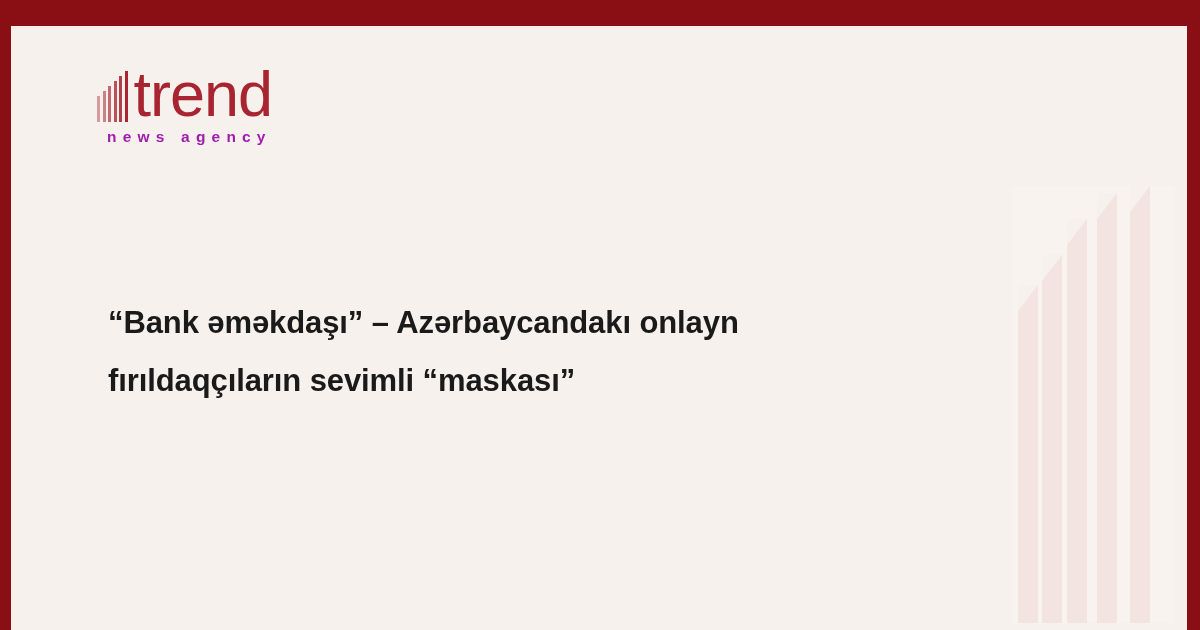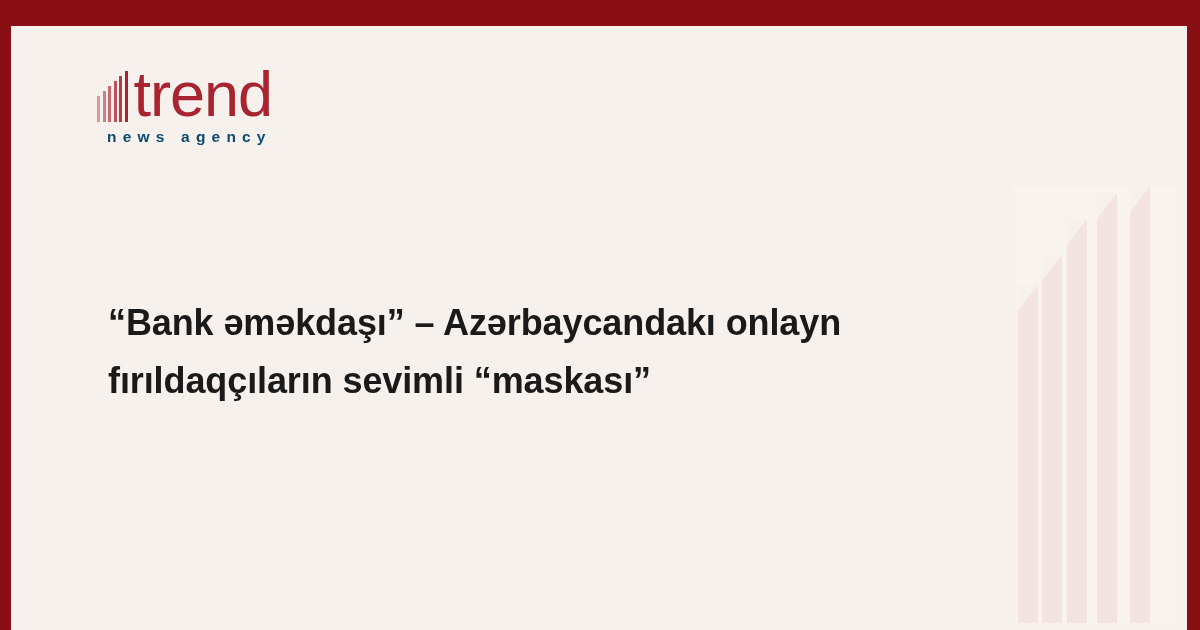--- a/index.html
+++ b/index.html
@@ -122,32 +122,32 @@
     color: #A82430;
     letter-spacing: -1px;
   }
   .logo-sub {
     position: absolute;
     left: 10px;
     top: 64px;
     font-family: "Liberation Sans", sans-serif;
     font-size: 15.5px;
     font-weight: 700;
-    color: #0c4a6e;
+    color: #a21caf;
     letter-spacing: 6.2px;
   }
 
   
   .headline {
     position: absolute;
     left: 97px;
     top: 268px;
     width: 800px;
     font-family: "Liberation Sans", sans-serif;
-    font-size: 36px;
+    font-size: 31px;
     line-height: 58px;
     font-weight: 700;
     color: #1A1A1A;
     letter-spacing: -0.1px;
   }
 </style>
 </head>
 <body>
 
 <div class="card">

